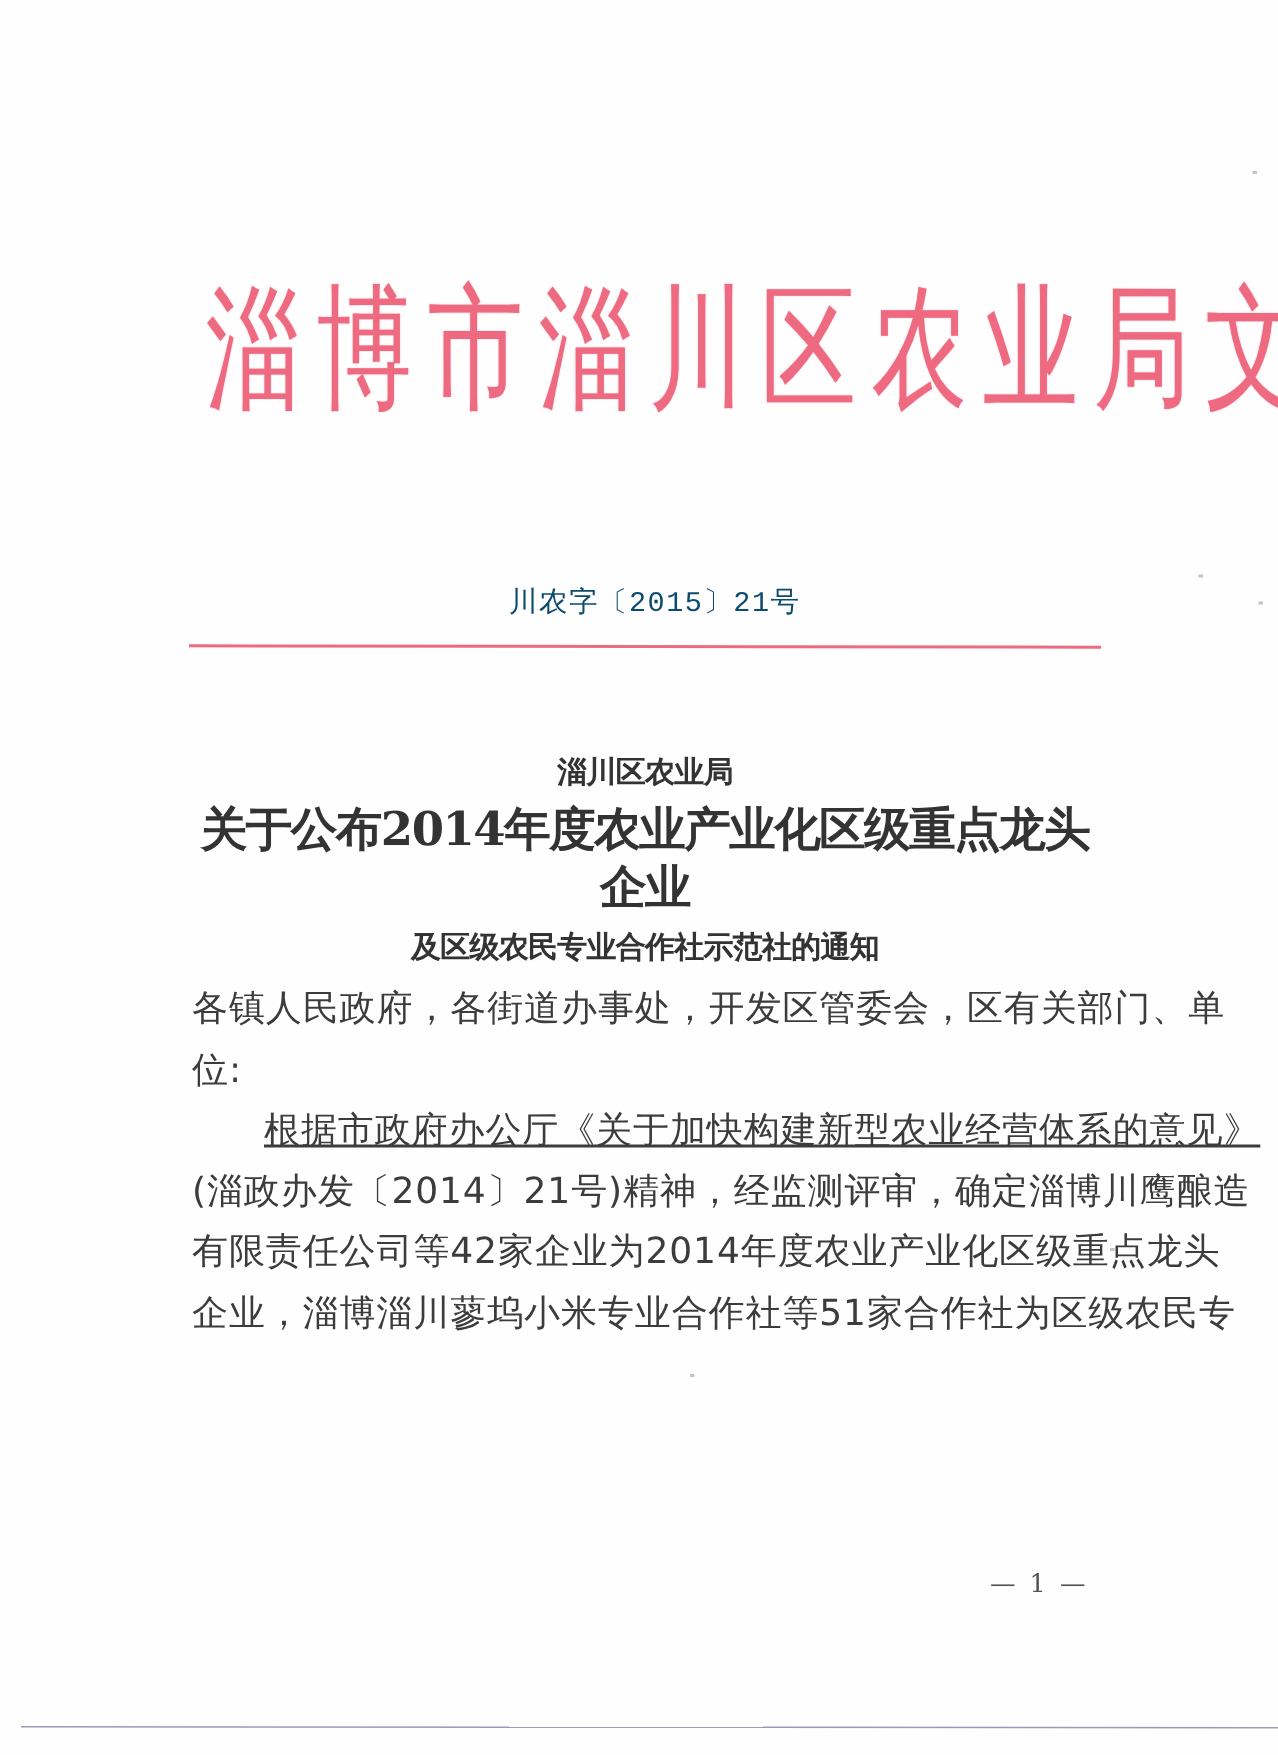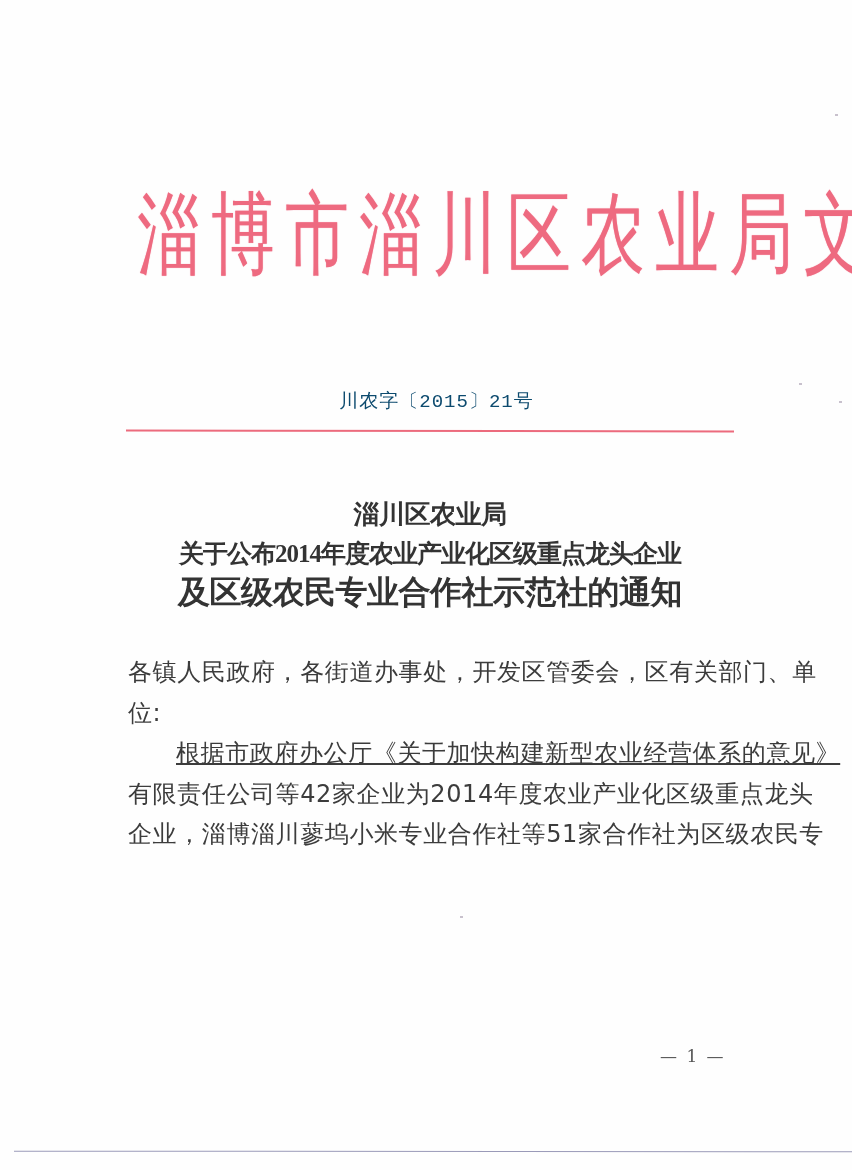--- a/index.html
+++ b/index.html
@@ -75,23 +75,23 @@
       text-align: center;
       font-family: "DejaVu Serif", serif;
       font-weight: bold;
       color: #333;
     }
     .title-line {
       font-size: 26px;
       line-height: 39px;
       letter-spacing: -0.5px;
     }
-    .title-line.l1 { font-size: 26px; }
-    .title-line.l2 { font-size: 25px; letter-spacing: -1px; font-family: Liberation Serif, serif; }
-    .title-line.l3 { font-size: 32px; }
+    .title-line.l1 { font-size: 20px; }
+    .title-line.l2 { font-size: 31px; letter-spacing: -1px; }
+    .title-line.l3 { font-size: 20px; }
     .body-text {
       position: absolute;
       left: 128px;
       top: 652px;
       width: 616px;
       font-family: "DejaVu Sans", sans-serif;
       font-size: 24px;
       line-height: 40.5px;
       color: #3c3c3c;
       text-align: justify;
@@ -161,20 +161,21 @@
     <div class="title-line l3">及区级农民专业合作社示范社的通知</div>
   </div>
 
   <div class="body-text">
     <p>
       <span class="line">各镇人民政府，各街道办事处，开发区管委会，区有关部门、单</span>
       <span class="line">位:</span>
     </p>
     <p>
       <span class="line" style="padding-left:2em;text-decoration:underline;">根据市政府办公厅《关于加快构建新型农业经营体系的意见》</span>
+      <span class="line">(淄政办发〔2014〕21号)精神，经监测评审，确定淄博川鹰酿造</span>
       <span class="line">有限责任公司等42家企业为2014年度农业产业化区级重点龙头</span>
       <span class="line">企业，淄博淄川蓼坞小米专业合作社等51家合作社为区级农民专</span>
     </p>
   </div>
 
   <div class="page-number">— 1 —</div>
 
   <div class="bottom-edge"></div>
 
   <div class="speck" style="left:835px;top:114px;"></div>

